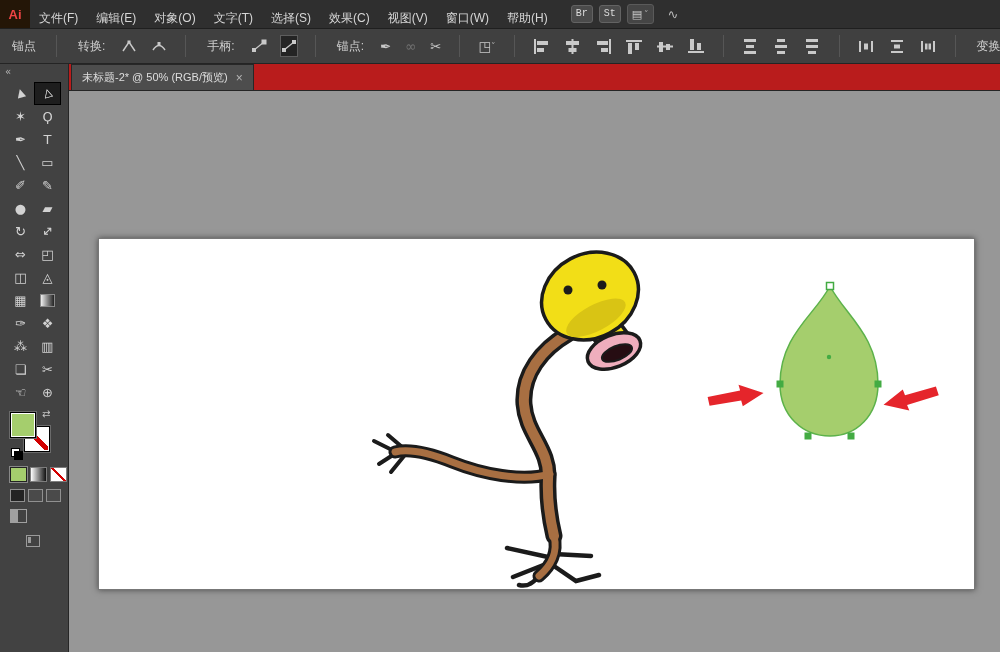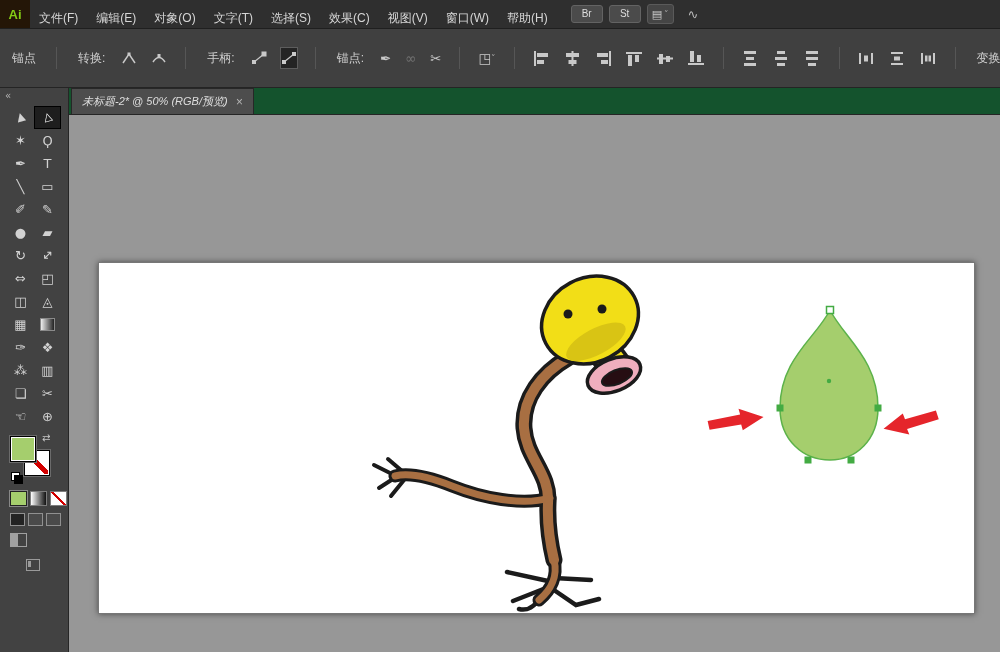--- a/index.html
+++ b/index.html
@@ -4,33 +4,33 @@
 <style>
   html,body{margin:0;padding:0;background:#222;}
   .app{position:relative;width:1000px;height:652px;overflow:hidden;
        font-family:"Liberation Sans",sans-serif;user-select:none;}
   .g{font-family:"DejaVu Sans",sans-serif;}
 
   
   .menu-bar{height:28px;background:#2f2f2f;border-bottom:1px solid #1f1f1f;
             display:flex;align-items:center;color:#d6d6d6;font-size:12px;}
   .ai-logo{width:30px;height:28px;display:flex;align-items:center;justify-content:center;
-           background:#241607;color:#84cc16;font-weight:bold;font-size:13px;}
+           background:#241607;color:#ef4444;font-weight:bold;font-size:13px;}
   .mi{padding:0 9px;line-height:28px;height:20px;cursor:default;}
   .mb-right{display:flex;align-items:center;gap:6px;margin-left:14px;}
-  .mbtn{width:32px;height:18px;background:#4b4b4b;border:1px solid #636363;border-radius:3px;
-        color:#ddd;font-size:10px;line-height:16px;text-align:center;padding:0;}
+  .mbtn{width:22px;height:18px;background:#4b4b4b;border:1px solid #636363;border-radius:3px;
+        color:#ddd;font-size:10px;line-height:16px;text-align:center;padding:0;font-family:Liberation Mono, monospace;}
   .wsbtn{display:flex;align-items:center;gap:2px;padding:1px 4px;border:1px solid #5a5a5a;
          border-radius:3px;background:#454545;color:#ccc;font-size:11px;height:16px;}
   .chev{font-size:9px;color:#aaa;}
   .csl{color:#bbb;font-size:13px;margin-left:8px;}
 
   
   .control-bar{height:34px;background:#404040;border-bottom:1px solid #242424;
-               display:flex;align-items:center;padding:12px 8px;color:#cfcfcf;font-size:12px;gap:12px;}
+               display:flex;align-items:center;padding:0 8px;color:#cfcfcf;font-size:12px;gap:12px;}
   .cb-label{margin:0 3px 0 4px;white-space:nowrap;}
   .vsep{width:1px;height:22px;background:#2b2b2b;border-right:1px solid #565656;margin:0 5px;}
   .cbtn{width:22px;height:22px;display:flex;align-items:center;justify-content:center;
         background:transparent;border:1px solid transparent;color:#c9c9c9;padding:0;}
   .cbtn.active{background:#242424;border-color:#5d5d5d;}
   .cbtn.disabled{opacity:.35;}
   .cbtn svg rect, .cbtn svg path.f{fill:#c9c9c9;}
   .isolate{width:32px;}
 
   
@@ -63,21 +63,21 @@
   .ftb.grad{background:linear-gradient(90deg,#fff,#111);}
   .ftb.none{background:linear-gradient(45deg,transparent 43%,#d20000 43%,#d20000 57%,transparent 57%),#fff;}
   .dm{width:13px;height:11px;border:1px solid #909090;background:#4a4a4a;}
   .dm.active{background:#232323;}
   .sm{width:15px;height:12px;border:1px solid #a0a0a0;background:linear-gradient(90deg,#a0a0a0 45%,transparent 45%);}
   .pmini{width:12px;height:10px;border:1px solid #9a9a9a;margin:12px 0 0 26px;position:relative;}
   .pmini::after{content:"";position:absolute;left:1px;top:1px;width:3px;height:6px;background:#9a9a9a;}
 
   
   .right-col{flex:1;display:flex;flex-direction:column;min-width:0;}
-  .tab-bar{height:26px;background:#14532d;border-bottom:1px solid #252525;display:flex;align-items:flex-end;font-style:italic;}
+  .tab-bar{height:26px;background:#b91c1c;border-bottom:1px solid #252525;display:flex;align-items:flex-end;}
   .doc-tab{height:25px;background:#4d4d4d;border:1px solid #272727;border-bottom:none;
            display:flex;align-items:center;gap:8px;padding:0 10px;color:#dedede;font-size:11px;margin-left:2px;}
   .tab-close{color:#b5b5b5;font-size:12px;cursor:default;}
   .canvas{flex:1;background:#979797;position:relative;overflow:hidden;}
   .artboard{position:absolute;left:29px;top:147px;width:875px;height:350px;background:#ffffff;
             box-shadow:0 0 6px rgba(0,0,0,.5);border:1px solid #777;}
   .art{display:block;}
 </style>
 </head>
 <body>

